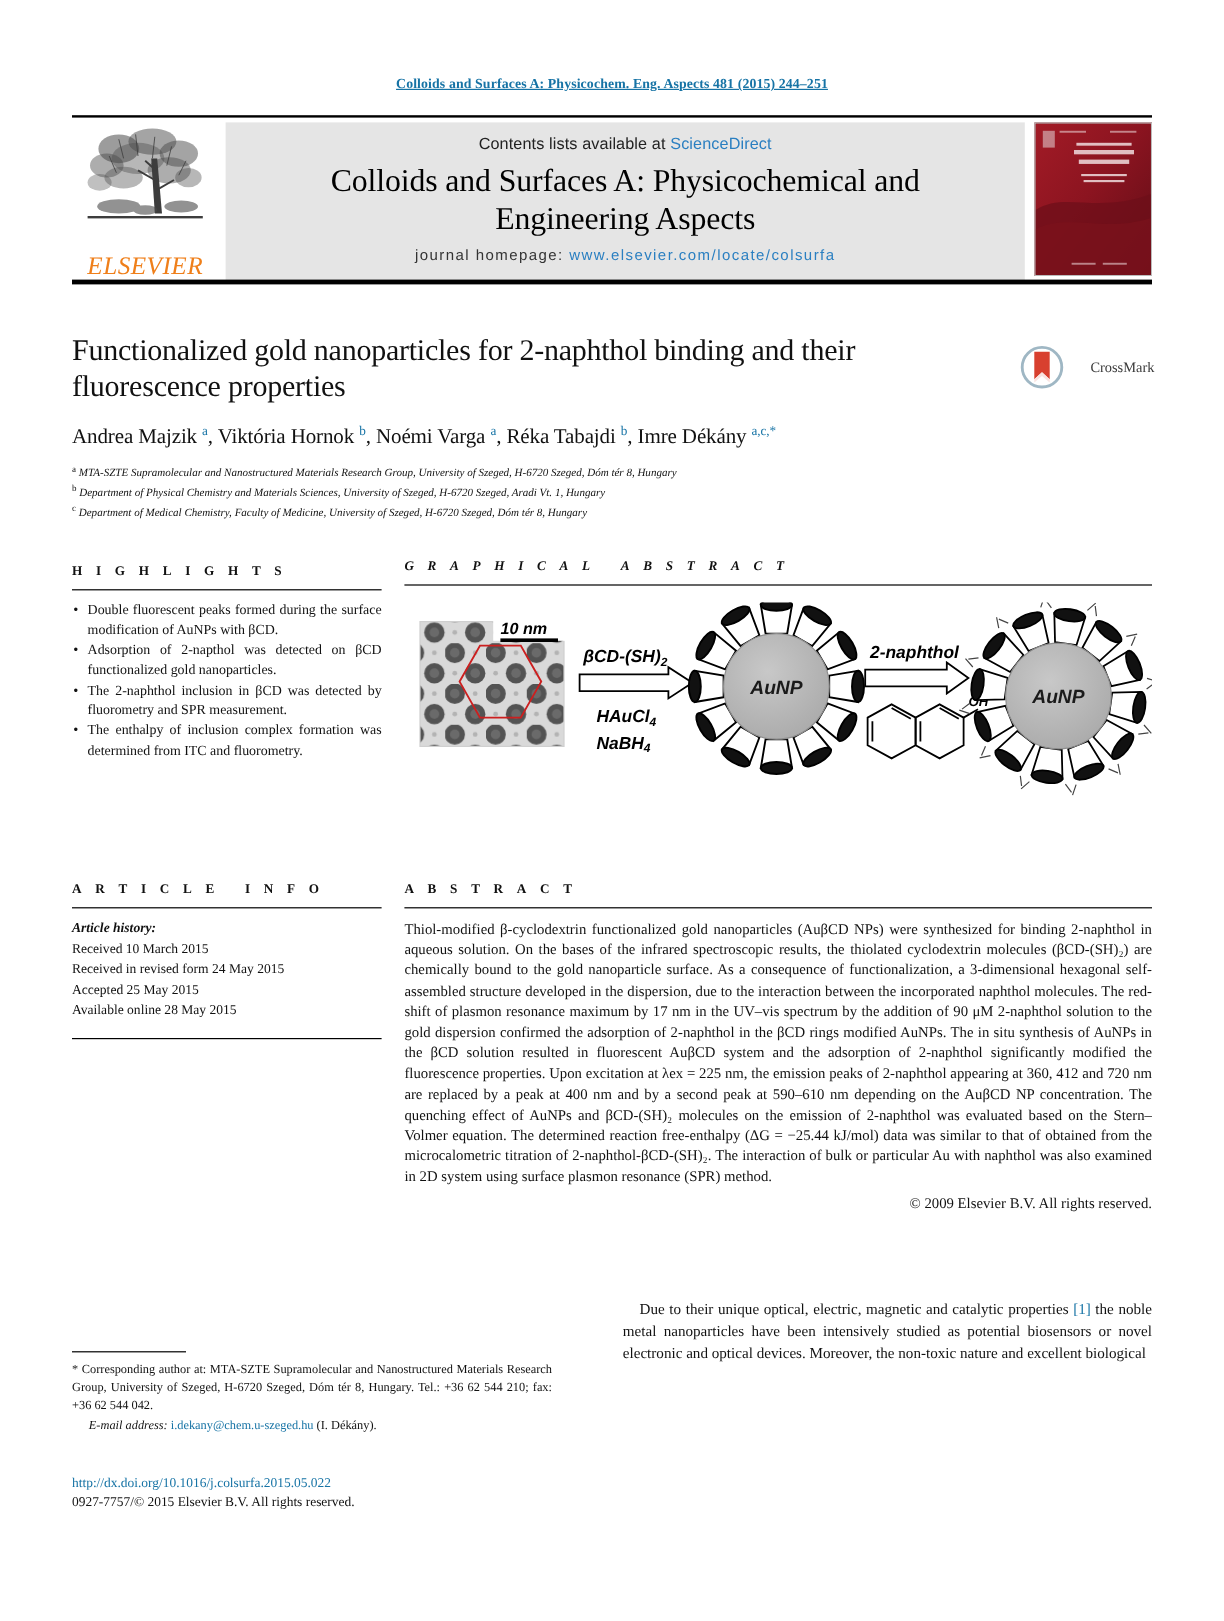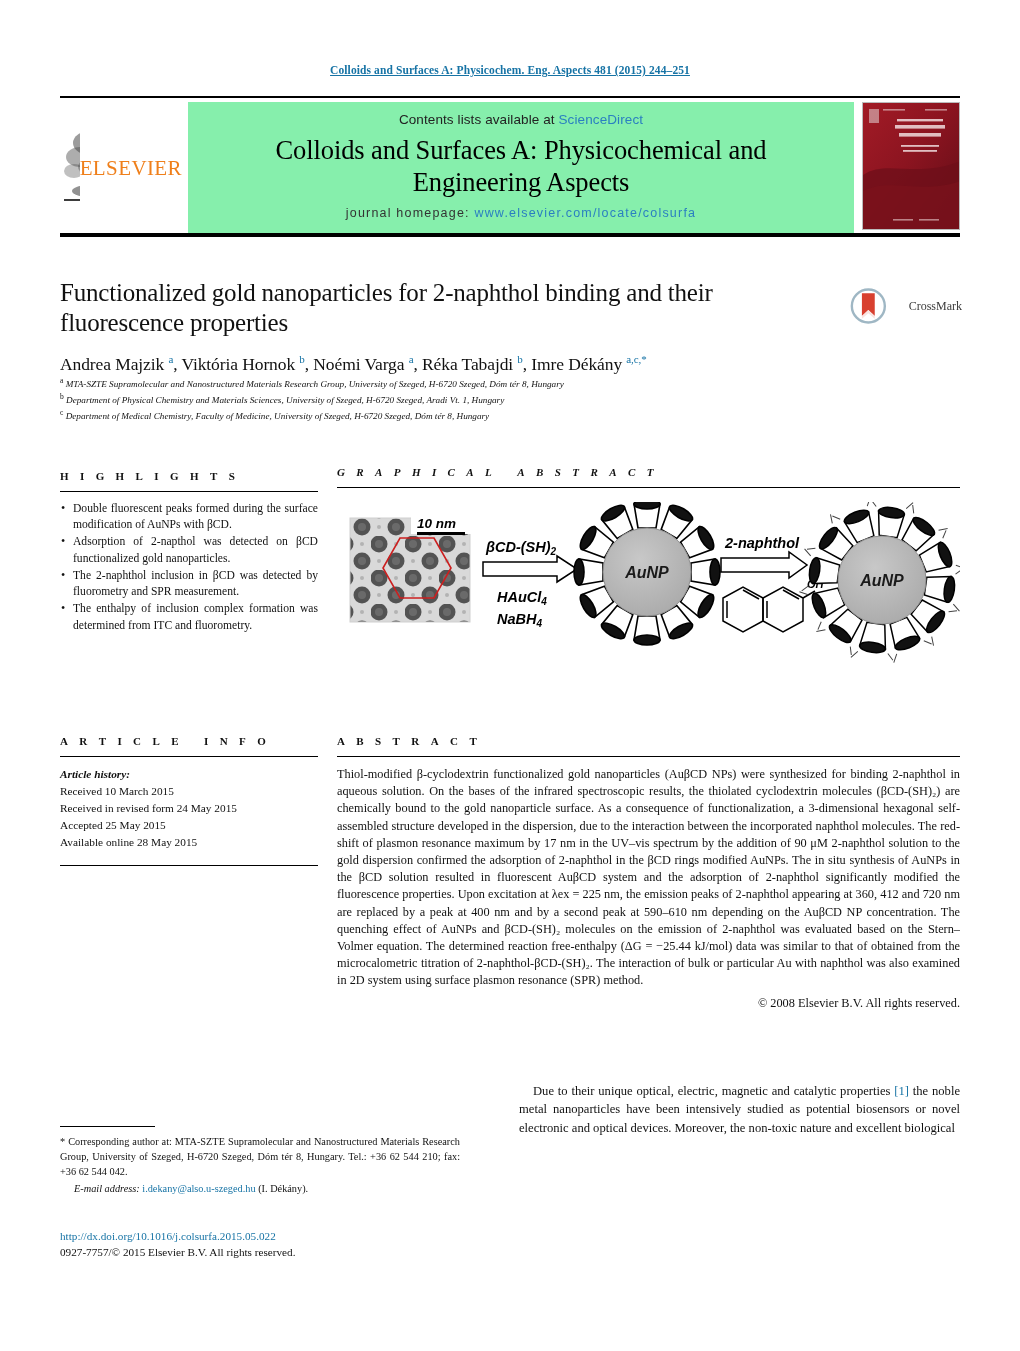--- a/index.html
+++ b/index.html
@@ -50,43 +50,44 @@
   .masthead-inner {
     display: flex;
     align-items: stretch;
     height: 132px;
     padding-top: 4px;
   }
   .elsevier-logo {
     width: 122px;
     flex: 0 0 122px;
     display: flex;
-    flex-direction: row;
+    flex-direction: column;
     align-items: center;
-    justify-content: flex-start;
+    justify-content: space-between;
     padding-bottom: 2px;
+    font-style: italic;
   }
   .tree-box {
     width: 104px;
     height: 92px;
     position: relative;
     overflow: hidden;
   }
   .els-word {
     font-family: "Liberation Serif", serif;
     font-size: 21px;
     letter-spacing: 0.4px;
     color: #ef7f1a;
     line-height: 1;
     margin-top: 2px;
     font-weight: normal;
   }
   .center-band {
     flex: 1 1 auto;
-    background: #86efac;
+    background: #e5e5e5;
     display: flex;
     flex-direction: column;
     align-items: center;
     justify-content: center;
     padding: 6px 10px 10px 10px;
     box-sizing: border-box;
     margin-left: 6px;
     margin-right: 8px;
   }
   .contents-line {
@@ -157,20 +158,21 @@
     margin-top: 16px;
     color: #111;
     letter-spacing: -0.1px;
   }
   .authors sup {
     color: #1673a5;
     font-size: 11px;
     vertical-align: super;
   }
   .affils {
+    margin-top: 11px;
   }
   .affil {
     font-family: "Liberation Serif", serif;
     font-style: italic;
     font-size: 9.2px;
     line-height: 1.55;
     color: #111;
   }
   .affil sup {
     font-style: normal;
@@ -681,36 +683,36 @@
         </div>
     </div>
     <div class="hr-thin" style="margin-top:14px;"></div>
   </div>
 
   <div class="col-right" id="abstract-col">
     <div class="sec-head">A B S T R A C T</div>
     <div class="hr-thin"></div>
     <div class="abstract-body">
       <p>Thiol-modified β-cyclodextrin functionalized gold nanoparticles (AuβCD NPs) were synthesized for binding 2-naphthol in aqueous solution. On the bases of the infrared spectroscopic results, the thiolated cyclodextrin molecules (βCD-(SH)₂) are chemically bound to the gold nanoparticle surface. As a consequence of functionalization, a 3-dimensional hexagonal self-assembled structure developed in the dispersion, due to the interaction between the incorporated naphthol molecules. The red-shift of plasmon resonance maximum by 17 nm in the UV–vis spectrum by the addition of 90 μM 2-naphthol solution to the gold dispersion confirmed the adsorption of 2-naphthol in the βCD rings modified AuNPs. The in situ synthesis of AuNPs in the βCD solution resulted in fluorescent AuβCD system and the adsorption of 2-naphthol significantly modified the fluorescence properties. Upon excitation at λex = 225 nm, the emission peaks of 2-naphthol appearing at 360, 412 and 720 nm are replaced by a peak at 400 nm and by a second peak at 590–610 nm depending on the AuβCD NP concentration. The quenching effect of AuNPs and βCD-(SH)₂ molecules on the emission of 2-naphthol was evaluated based on the Stern–Volmer equation. The determined reaction free-enthalpy (ΔG = −25.44 kJ/mol) data was similar to that of obtained from the microcalometric titration of 2-naphthol-βCD-(SH)₂. The interaction of bulk or particular Au with naphthol was also examined in 2D system using surface plasmon resonance (SPR) method.</p>
-      <div class="copyright">© 2008 Elsevier B.V. All rights reserved.</div>
+      <div class="copyright">© 2009 Elsevier B.V. All rights reserved.</div>
     </div>
   </div>
 
   <div class="intro">
     <p>
       <span>Due to their unique optical, electric, magnetic and catalytic properties </span><span class="ref">[1]</span><span> the noble metal nanoparticles have been intensively studied as potential biosensors or novel electronic and optical devices. Moreover, the non-toxic nature and excellent biological</span>
     </p>
   </div>
 
   <div class="footnote">
     <div class="fn-rule"></div>
     <div class="fn-text">* Corresponding author at: MTA-SZTE Supramolecular and Nanostructured Materials Research Group, University of Szeged, H-6720 Szeged, Dóm tér 8, Hungary. Tel.: +36 62 544 210; fax: +36 62 544 042.</div>
     <div class="fn-email">
       <i>E-mail address:</i>
-      <span class="mail">i.dekany@also.u-szeged.hu</span>
+      <span class="mail">i.dekany@chem.u-szeged.hu</span>
       <span>(I. Dékány).</span>
     </div>
   </div>
 
   <div class="doi-block">
     <div class="doi-link">http://dx.doi.org/10.1016/j.colsurfa.2015.05.022</div>
     <div class="issn-line">0927-7757/© 2015 Elsevier B.V. All rights reserved.</div>
   </div>
 
 </div>

